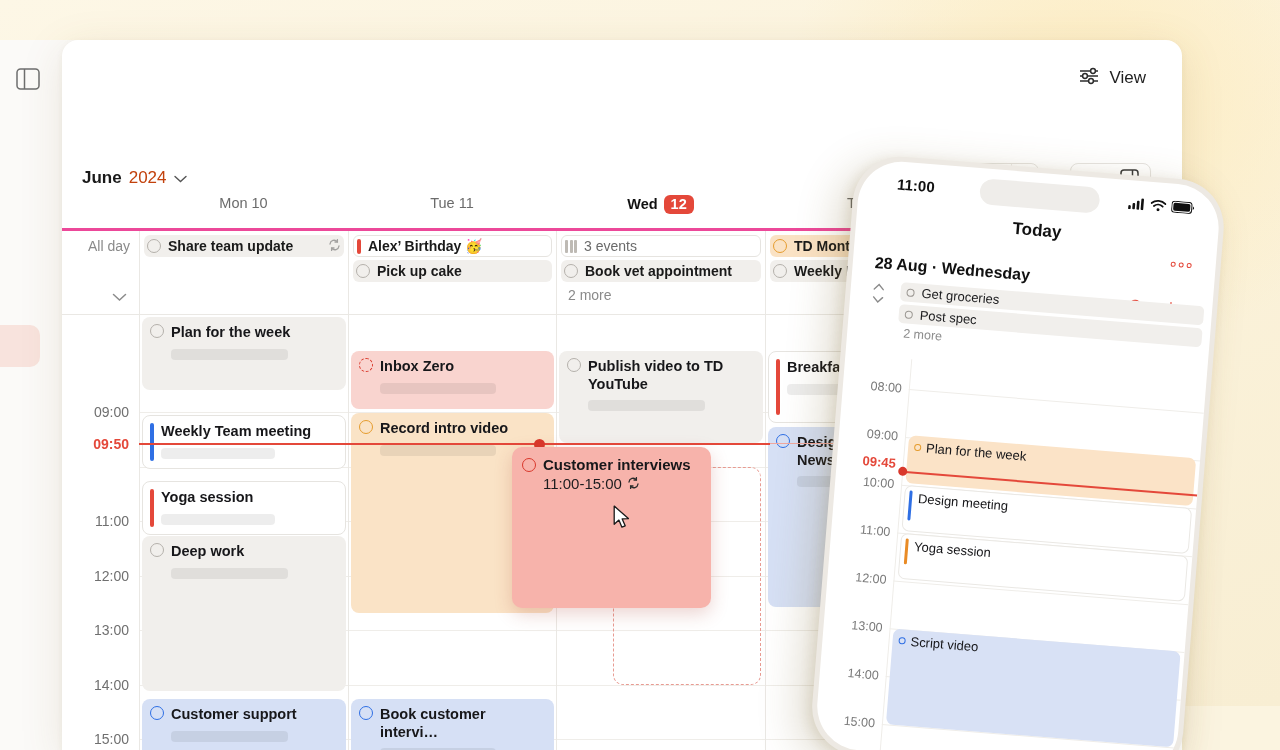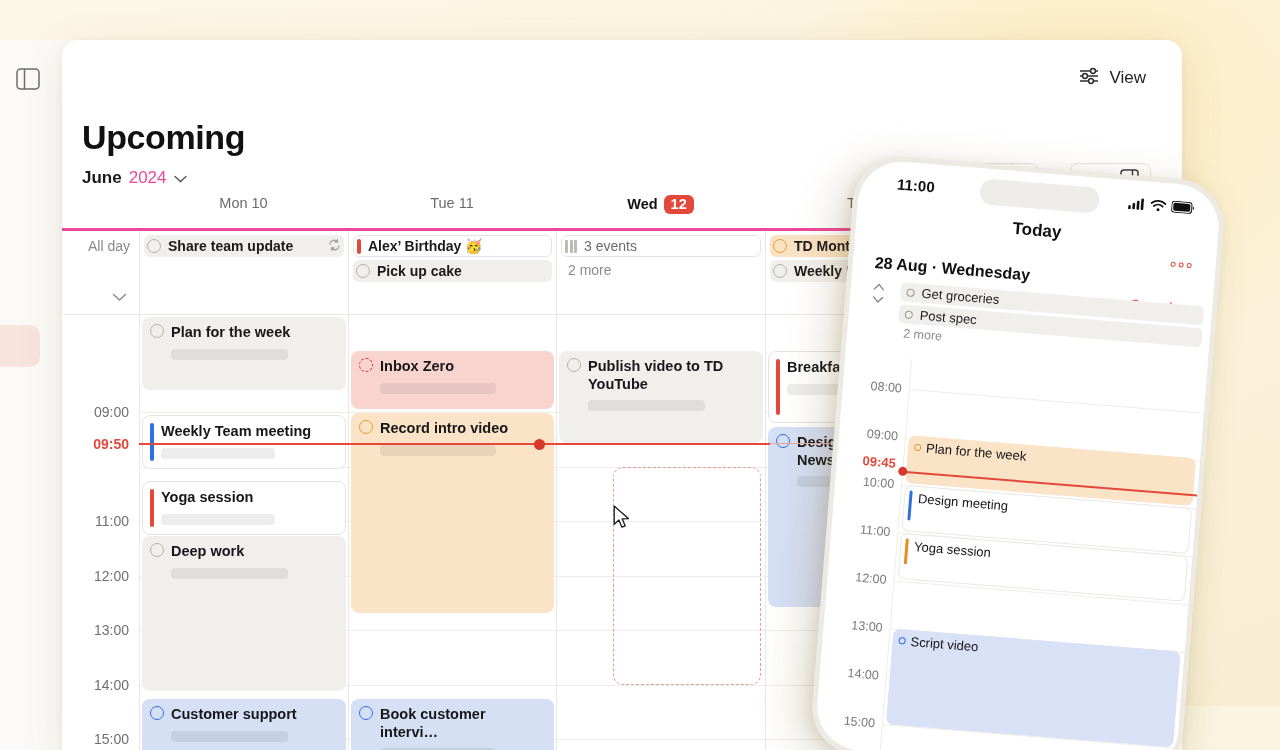--- a/index.html
+++ b/index.html
@@ -31,21 +31,21 @@
   
   .view-btn { position: absolute; right: 36px; top: 27px; display: flex; align-items: center; gap: 9px;
               cursor: pointer; }
   .view-btn .label { font-size: 17px; color: #1f1f1f; font-weight: 400; }
 
   .page-title { position: absolute; left: 20px; top: 78px; font-size: 34px; font-weight: 700;
                 letter-spacing: -.4px; color: #111; }
   .month-row { position: absolute; left: 20px; top: 128px; display: flex; align-items: center; gap: 7px;
                cursor: pointer; }
   .month-row .m { font-size: 17px; font-weight: 700; color: #1a1a1a; }
-  .month-row .y { font-size: 17px; font-weight: 400; color: #ec4899; }
+  .month-row .y { font-size: 17px; font-weight: 400; color: #c2410c; }
 
   .nav-group { position: absolute; right: 143px; top: 123px; display: flex; align-items: center;
                height: 31px; background: #fff; border: 1px solid #E6E4E0; border-radius: 8px;
                box-shadow: 0 1px 1.5px rgba(0,0,0,.04); }
   .nav-group .seg { display: flex; align-items: center; justify-content: center; height: 100%;
                     font-size: 14px; color: #2b2b2b; cursor: pointer; }
   .nav-group .arrow { width: 26px; }
   .nav-group .today { padding: 0 11px; font-weight: 700; border-left: 1px solid #EDEBE7;
                       border-right: 1px solid #EDEBE7; }
   .plan-btn { position: absolute; right: 31px; top: 123px; display: flex; align-items: center; gap: 8px;
@@ -184,21 +184,20 @@
           <line x1="2" y1="9" x2="20" y2="9" stroke="#2b2b2b" stroke-width="1.6"></line>
           <line x1="2" y1="14" x2="20" y2="14" stroke="#2b2b2b" stroke-width="1.6"></line>
           <circle cx="15" cy="4" r="2.4" fill="#fff" stroke="#2b2b2b" stroke-width="1.5"></circle>
           <circle cx="7" cy="9" r="2.4" fill="#fff" stroke="#2b2b2b" stroke-width="1.5"></circle>
           <circle cx="13" cy="14" r="2.4" fill="#fff" stroke="#2b2b2b" stroke-width="1.5"></circle>
         </svg>
       </span>
       <span class="label">View</span>
     </div>
 
-    <div class="page-title">Upcoming</div>
 
     <div class="month-row">
       <span class="m">June</span>
       <span class="y">2024</span>
       <span>
         <svg width="13" height="8" viewBox="0 0 13 8" fill="none">
             <path d="M1 1.5L6.5 6.5L12 1.5" stroke="#555" stroke-width="1.4" stroke-linecap="round"></path>
           </svg>
       </span>
     </div>
@@ -279,20 +278,24 @@
 
         <div class="daycol-ad" style="left:494px;width:209px;">
           <div class="chip evt-white">
             <span class="bars3">
                 <i></i>
                 <i></i>
                 <i></i>
               </span>
             <span style="font-weight:400;color:#6a6a6a">3 events</span>
           </div>
+          <div class="chip task">
+            <span class="circ"></span>
+            <span>Book vet appointment</span>
+          </div>
           <div class="chip-more">2 more</div>
         </div>
 
         <div class="daycol-ad" style="left:703px;width:209px;">
           <div class="chip evt-orange">
             <span class="circ orange"></span>
             <span>TD Monthly Newsletter</span>
           </div>
           <div class="chip task">
             <span class="circ"></span>
@@ -408,20 +411,36 @@
               </div>
             <div class="skel"></div>
           </div>
         </div>
 
         <div class="nowline" style="left:77px;width:410px;top:128px;"></div>
         <div class="nowdot" style="left:472px;top:124px;"></div>
         <div class="nowline" style="left:483px;width:225px;top:128px;"></div>
         <div class="nowline soft" style="left:708px;width:205px;top:128px;"></div>
 
+        <div class="ev-drag" style="left:450px;top:132px;width:199px;height:161px;">
+          <div class="t">
+              <span class="circ red"></span>
+              <span>Customer interviews</span>
+            </div>
+          <div class="sub" style="padding-left:21px">
+            <span>11:00-15:00</span>
+            <span>
+              <svg width="13" height="12" viewBox="0 0 13 12" fill="none">
+                  <path d="M2 5a4.2 4.2 0 017.3-2.3M11 7a4.2 4.2 0 01-7.3 2.3" stroke="#2b2b2b" stroke-width="1.3" stroke-linecap="round"></path>
+                  <path d="M9.4 0.6v2.4H7" stroke="#2b2b2b" stroke-width="1.3" stroke-linecap="round"></path>
+                  <path d="M3.6 11.4V9H6" stroke="#2b2b2b" stroke-width="1.3" stroke-linecap="round"></path>
+                </svg>
+            </span>
+          </div>
+        </div>
       </div>
     </div>
   </div>
 
   <div class="cursor">
     <svg width="17" height="25" viewBox="0 0 17 25" fill="none">
       <path d="M1.2 1.1L1.2 19.3L5.9 15.1L8.9 22.2L12.2 20.8L9.2 13.9L15.4 13.6L1.2 1.1Z" fill="#fff" stroke="#1a1a1a" stroke-width="1.3" stroke-linejoin="round"></path>
     </svg>
   </div>
 

